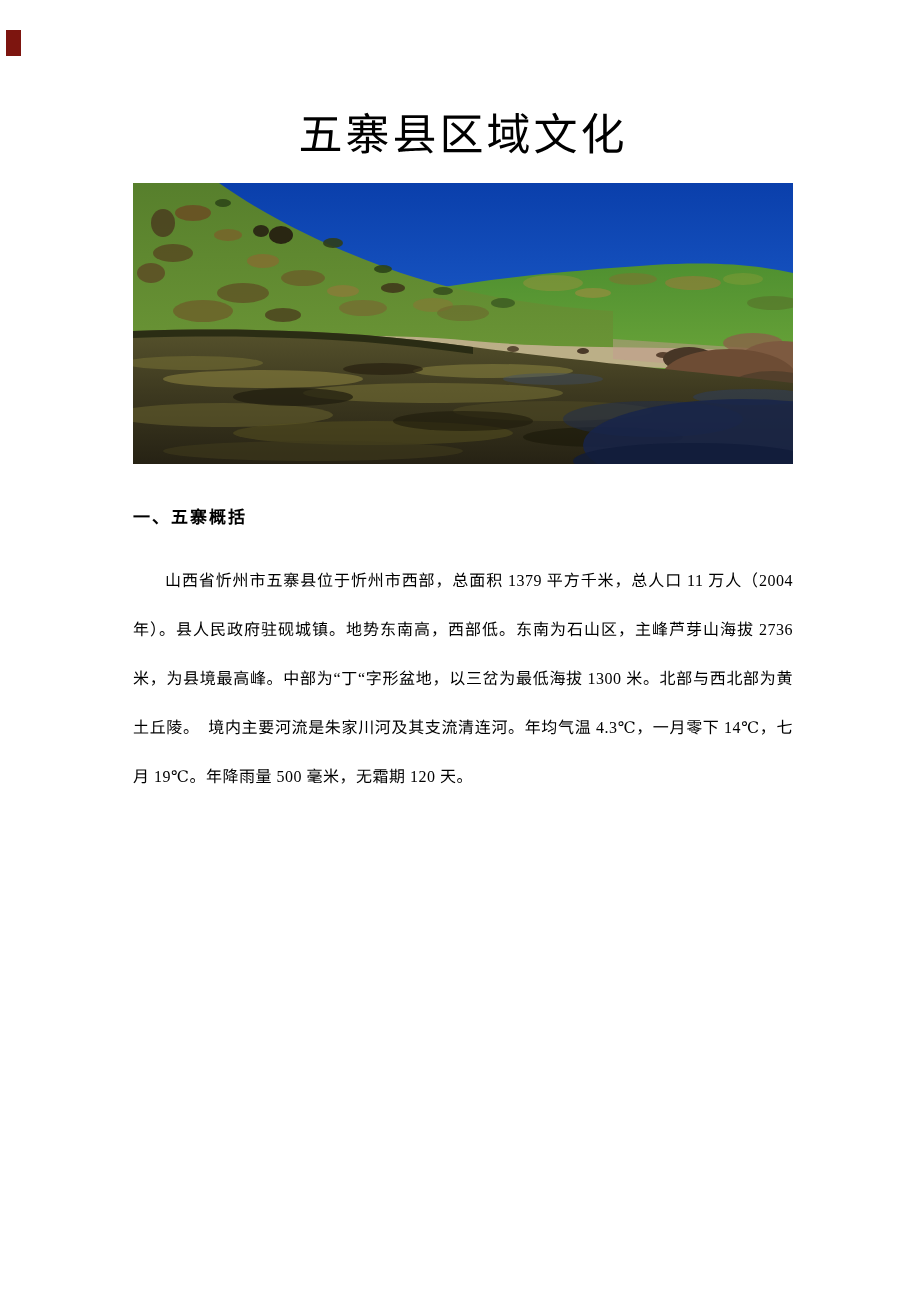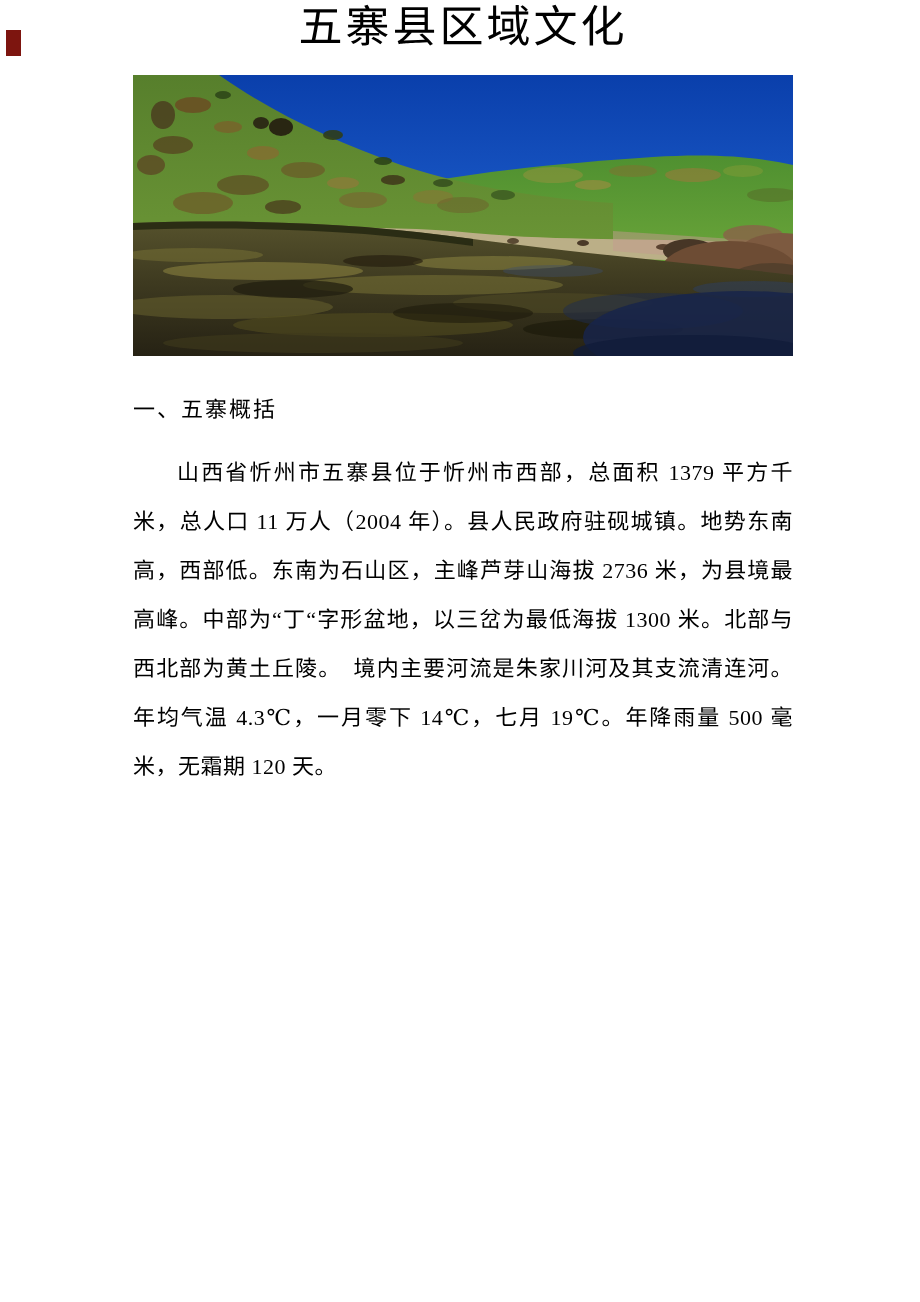--- a/index.html
+++ b/index.html
@@ -10,33 +10,33 @@
     font-family: "Liberation Serif", "DejaVu Serif", serif;
     position: relative;
     overflow: hidden;
   }
   .corner-mark {
     position:absolute; left:6px; top:30px; width:15px; height:26px;
     background: var(--corner-mark, #7d150f);
   }
   .content { width:660px; margin-left:133px; }
   .title {
-    margin:0; 
+    margin:0; padding-top:108px;
     font-size:44px; font-weight:400; letter-spacing:3px;
     text-align:center; line-height:1.25;
   }
   .photo { margin:20px 0 0 0; width:660px; height:281px; }
   .photo svg { display:block; }
   .section-heading {
     margin:40px 0 0 0;
-    font-size:22px; font-weight:400; letter-spacing:2px; line-height:28px;
+    font-size:17px; font-weight:700; letter-spacing:2px; line-height:28px;
   }
   .body-paragraph {
     margin:24px 0 0 0;
-    font-size:22px; line-height:49px; letter-spacing:0.5px;
+    font-size:16px; line-height:49px; letter-spacing:0.5px;
     text-align:justify; text-indent:2em;
   }
   .body-paragraph + .body-paragraph { margin-top:16px; }
 </style>
 </head>
 <body>
 
 <div class="corner-mark"></div>
 
 <div class="content">

